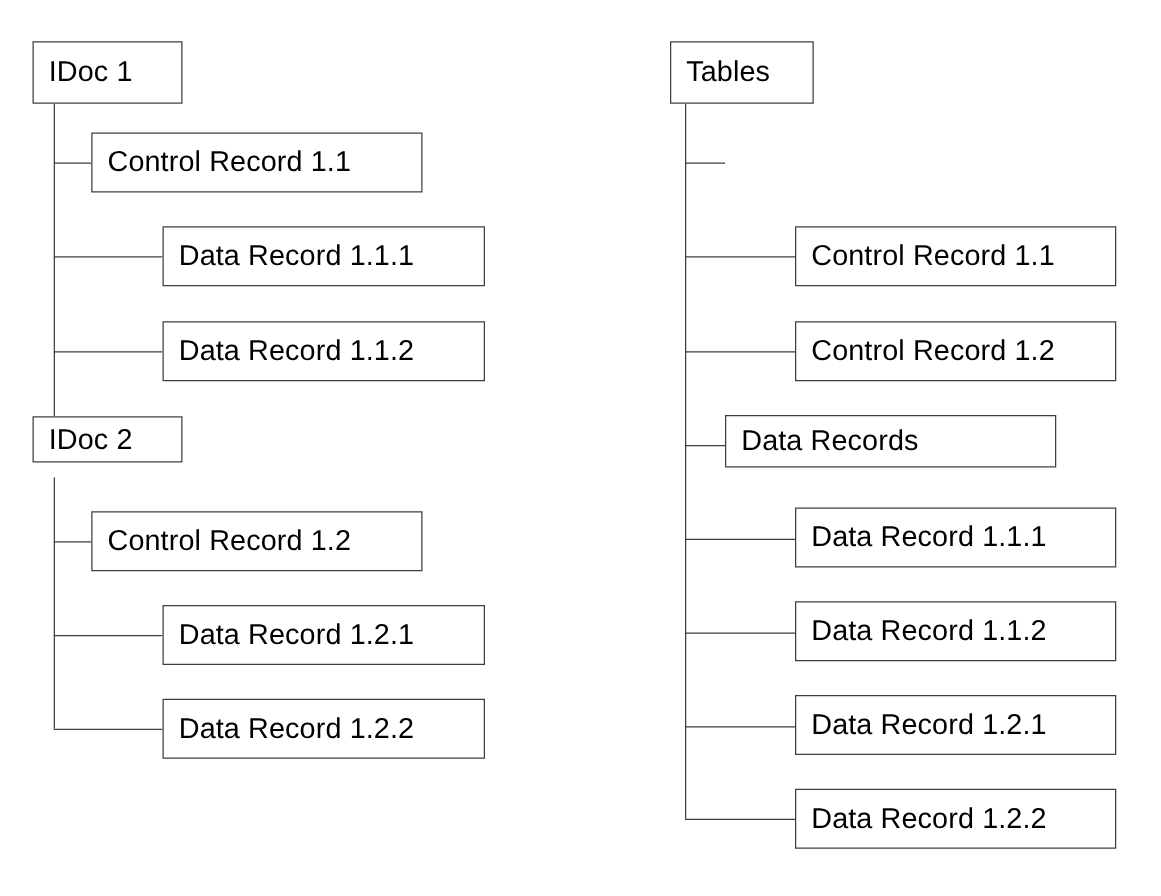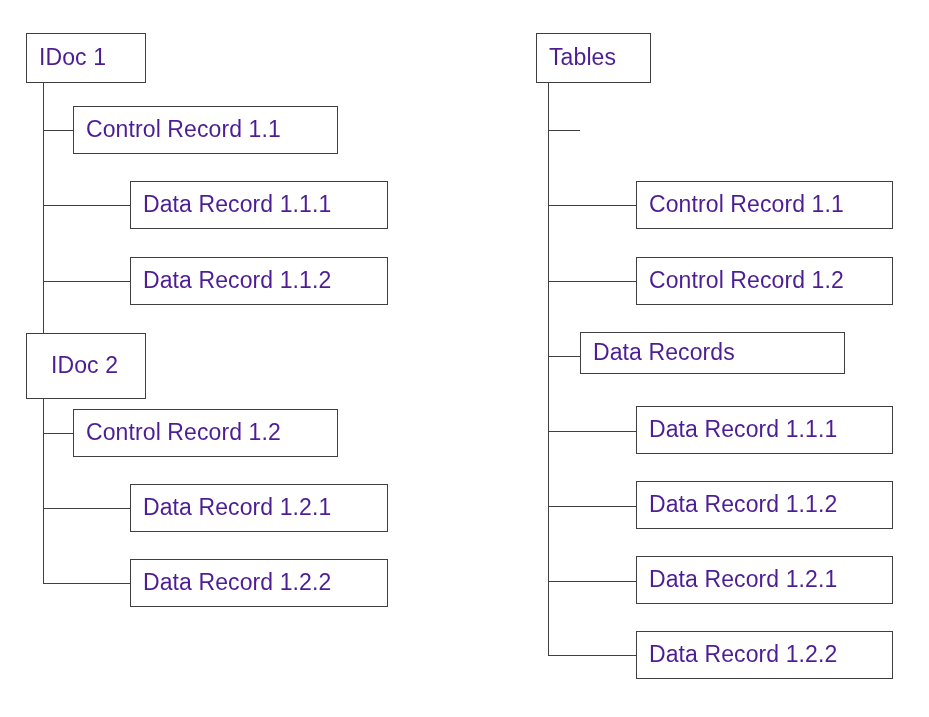--- a/index.html
+++ b/index.html
@@ -25,21 +25,21 @@
     background: #ffffff;
     display: flex;
     align-items: center;
     z-index: 2;
   }
   .node .node-label {
     display: block;
     padding-left: 12px;
     font-size: 23px;
     line-height: 1.1;
-    color: #4c1d95;
+    color: #000000;
     white-space: nowrap;
     letter-spacing: 0.1px;
   }
   .trunk {
     position: absolute;
     width: 1px;
     background: #3f3f3f;
     z-index: 1;
   }
   .elbow {
@@ -73,21 +73,21 @@
   </div>
 
   <div class="node" style="left:130px; top:181px; width:258px; height:48px;">
     <span class="node-label">Data Record 1.1.1</span>
   </div>
 
   <div class="node" style="left:130px; top:257px; width:258px; height:48px;">
     <span class="node-label">Data Record 1.1.2</span>
   </div>
 
-  <div class="node" style="left:26px; top:333px; width:120px; height:66px;padding-left:12px;">
+  <div class="node" style="left:26px; top:333px; width:120px; height:37px;">
     <span class="node-label">IDoc 2</span>
   </div>
 
   <div class="node" style="left:73px; top:409px; width:265px; height:48px;">
     <span class="node-label">Control Record 1.2</span>
   </div>
 
   <div class="node" style="left:130px; top:484px; width:258px; height:48px;">
     <span class="node-label">Data Record 1.2.1</span>
   </div>

